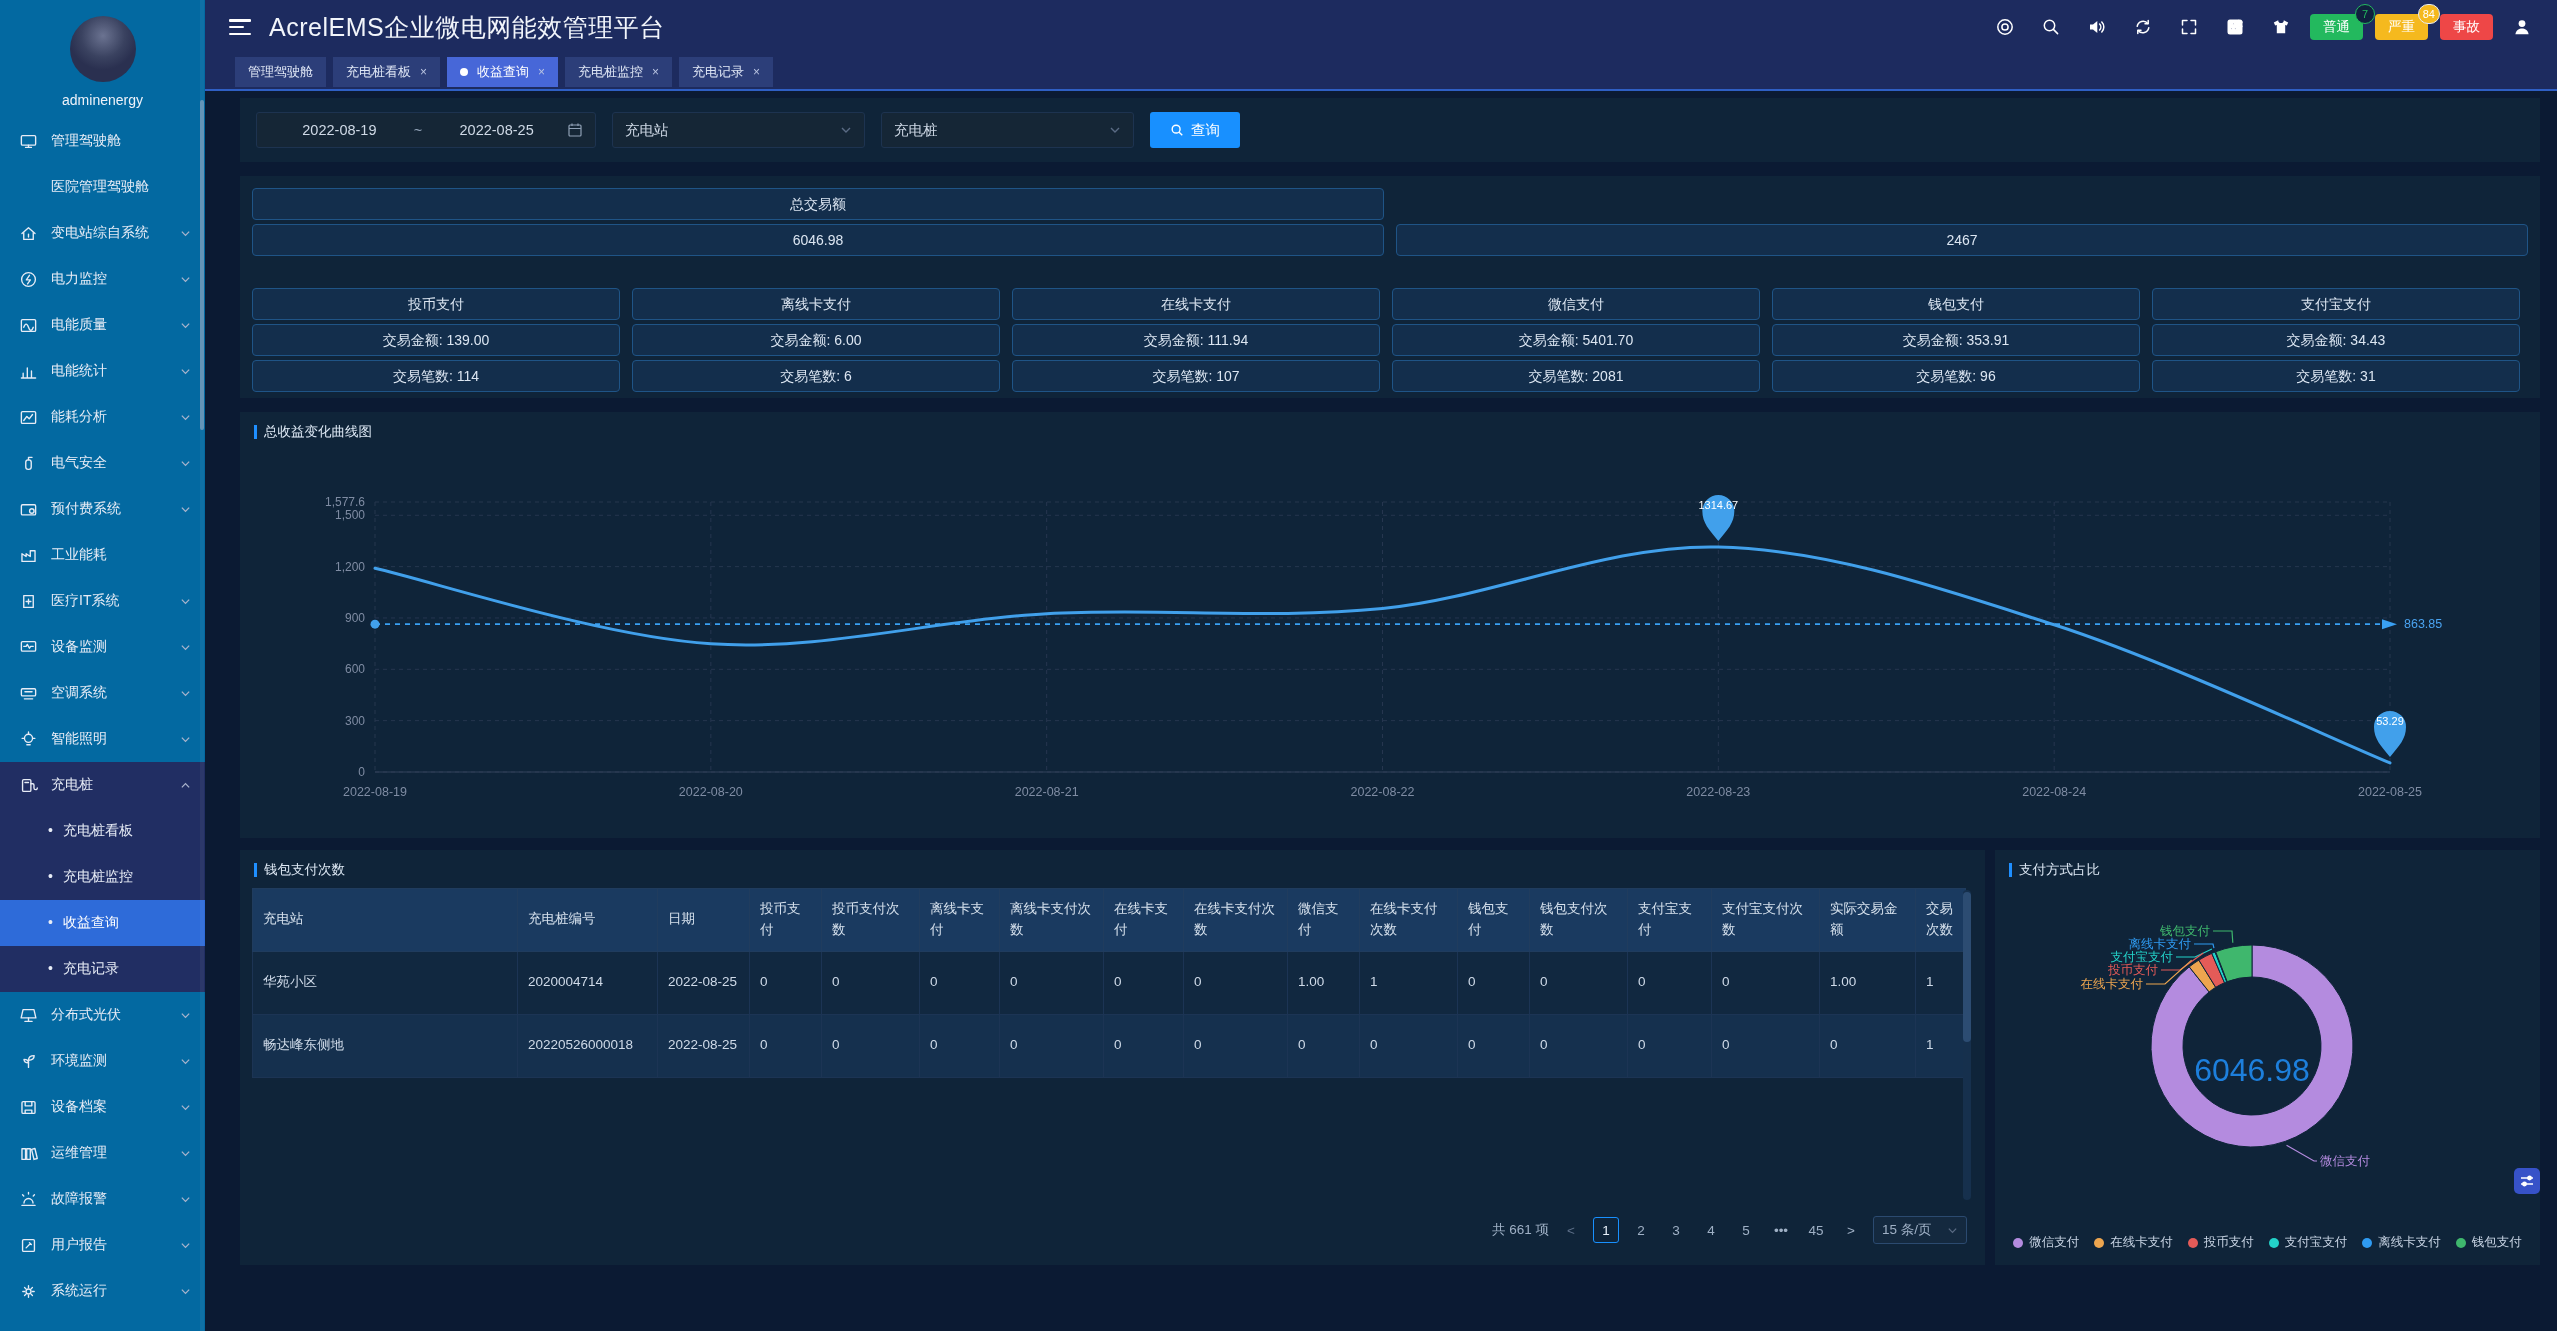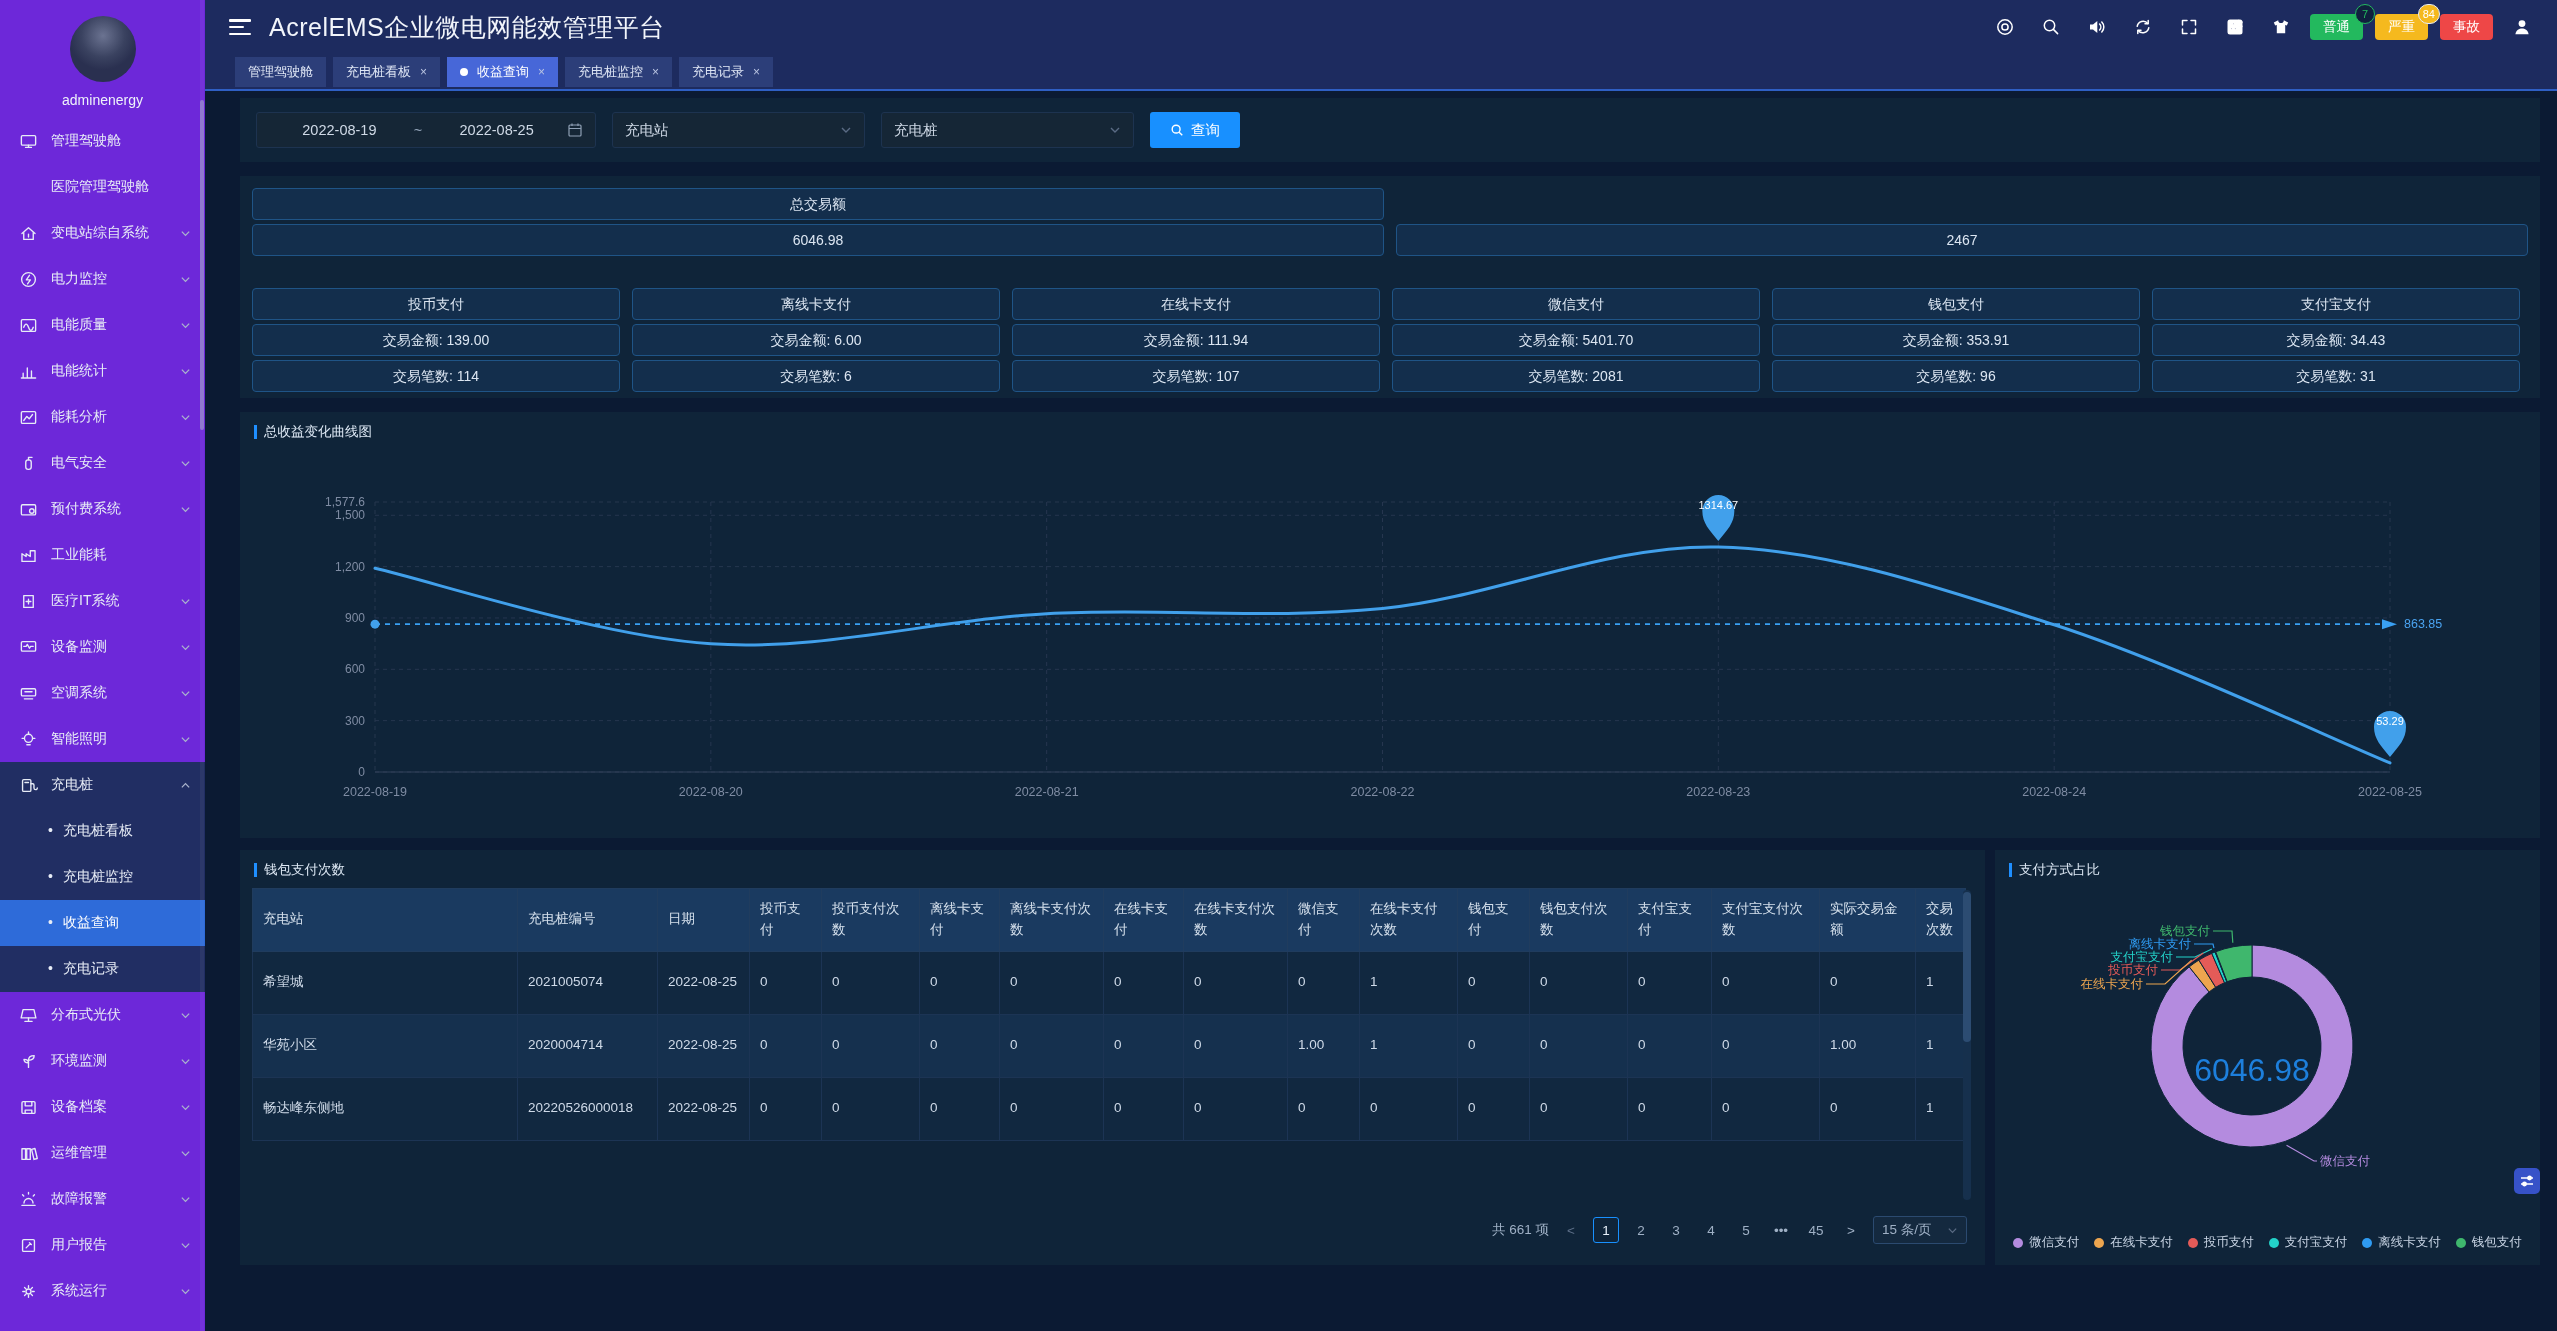--- a/index.html
+++ b/index.html
@@ -1,21 +1,21 @@
 <!DOCTYPE html>
 <html><head>
 <meta charset="utf-8">
 <style>
   * { margin:0; padding:0; box-sizing:border-box; }
   html,body { width:2557px; height:1331px; }
   body { position:relative; overflow:hidden; background:#0b1a33; font-family:"Liberation Sans",sans-serif; color:#cfdae8; }
   svg { display:block; }
 
   
-  .sidebar { position:absolute; left:0; top:0; width:205px; height:1331px; background:#6d28d9; overflow:hidden; }
+  .sidebar { position:absolute; left:0; top:0; width:205px; height:1331px; background:#0369a1; overflow:hidden; }
   .avatar { position:absolute; left:70px; top:16px; width:66px; height:66px; border-radius:50%;
             background:radial-gradient(circle at 50% 30%, #6b7391 0%, #3a4260 38%, #2a3050 60%),
                        linear-gradient(to bottom,#39415f 0%,#7a6a6a 45%,#d98f52 70%,#2f2722 100%); }
   .user-name { position:absolute; top:92px; width:205px; text-align:center; color:#eef2fa; font-size:14px; }
   .nav { position:absolute; top:118px; left:0; width:205px; }
   .sb-item { height:46px; display:flex; align-items:center; padding:0 14px 0 19px; color:#e7ecf6; font-size:14px; cursor:pointer; white-space:nowrap; }
   .sb-item .sb-ico { width:19px; height:19px; margin-right:13px; flex:none; }
   .sb-item.no-ico { padding-left:51px; }
   .sb-item .lbl { overflow:hidden; }
   .sb-arrow { margin-left:auto; flex:none; }
@@ -653,39 +653,20 @@
           <th>钱包支付</th>
           <th>钱包支付次数</th>
           <th>支付宝支付</th>
           <th>支付宝支付次数</th>
           <th>实际交易金额</th>
           <th>交易次数</th>
         </tr>
       </thead>
       <tbody>
         <tr>
-          <td>希望城</td>
-          <td>2021005074</td>
-          <td>2022-08-25</td>
-          <td>0</td>
-          <td>0</td>
-          <td>0</td>
-          <td>0</td>
-          <td>0</td>
-          <td>0</td>
-          <td>0</td>
-          <td>1</td>
-          <td>0</td>
-          <td>0</td>
-          <td>0</td>
-          <td>0</td>
-          <td>0</td>
-          <td>1</td>
-        </tr>
-        <tr>
           <td>华苑小区</td>
           <td>2020004714</td>
           <td>2022-08-25</td>
           <td>0</td>
           <td>0</td>
           <td>0</td>
           <td>0</td>
           <td>0</td>
           <td>0</td>
           <td>1.00</td>

